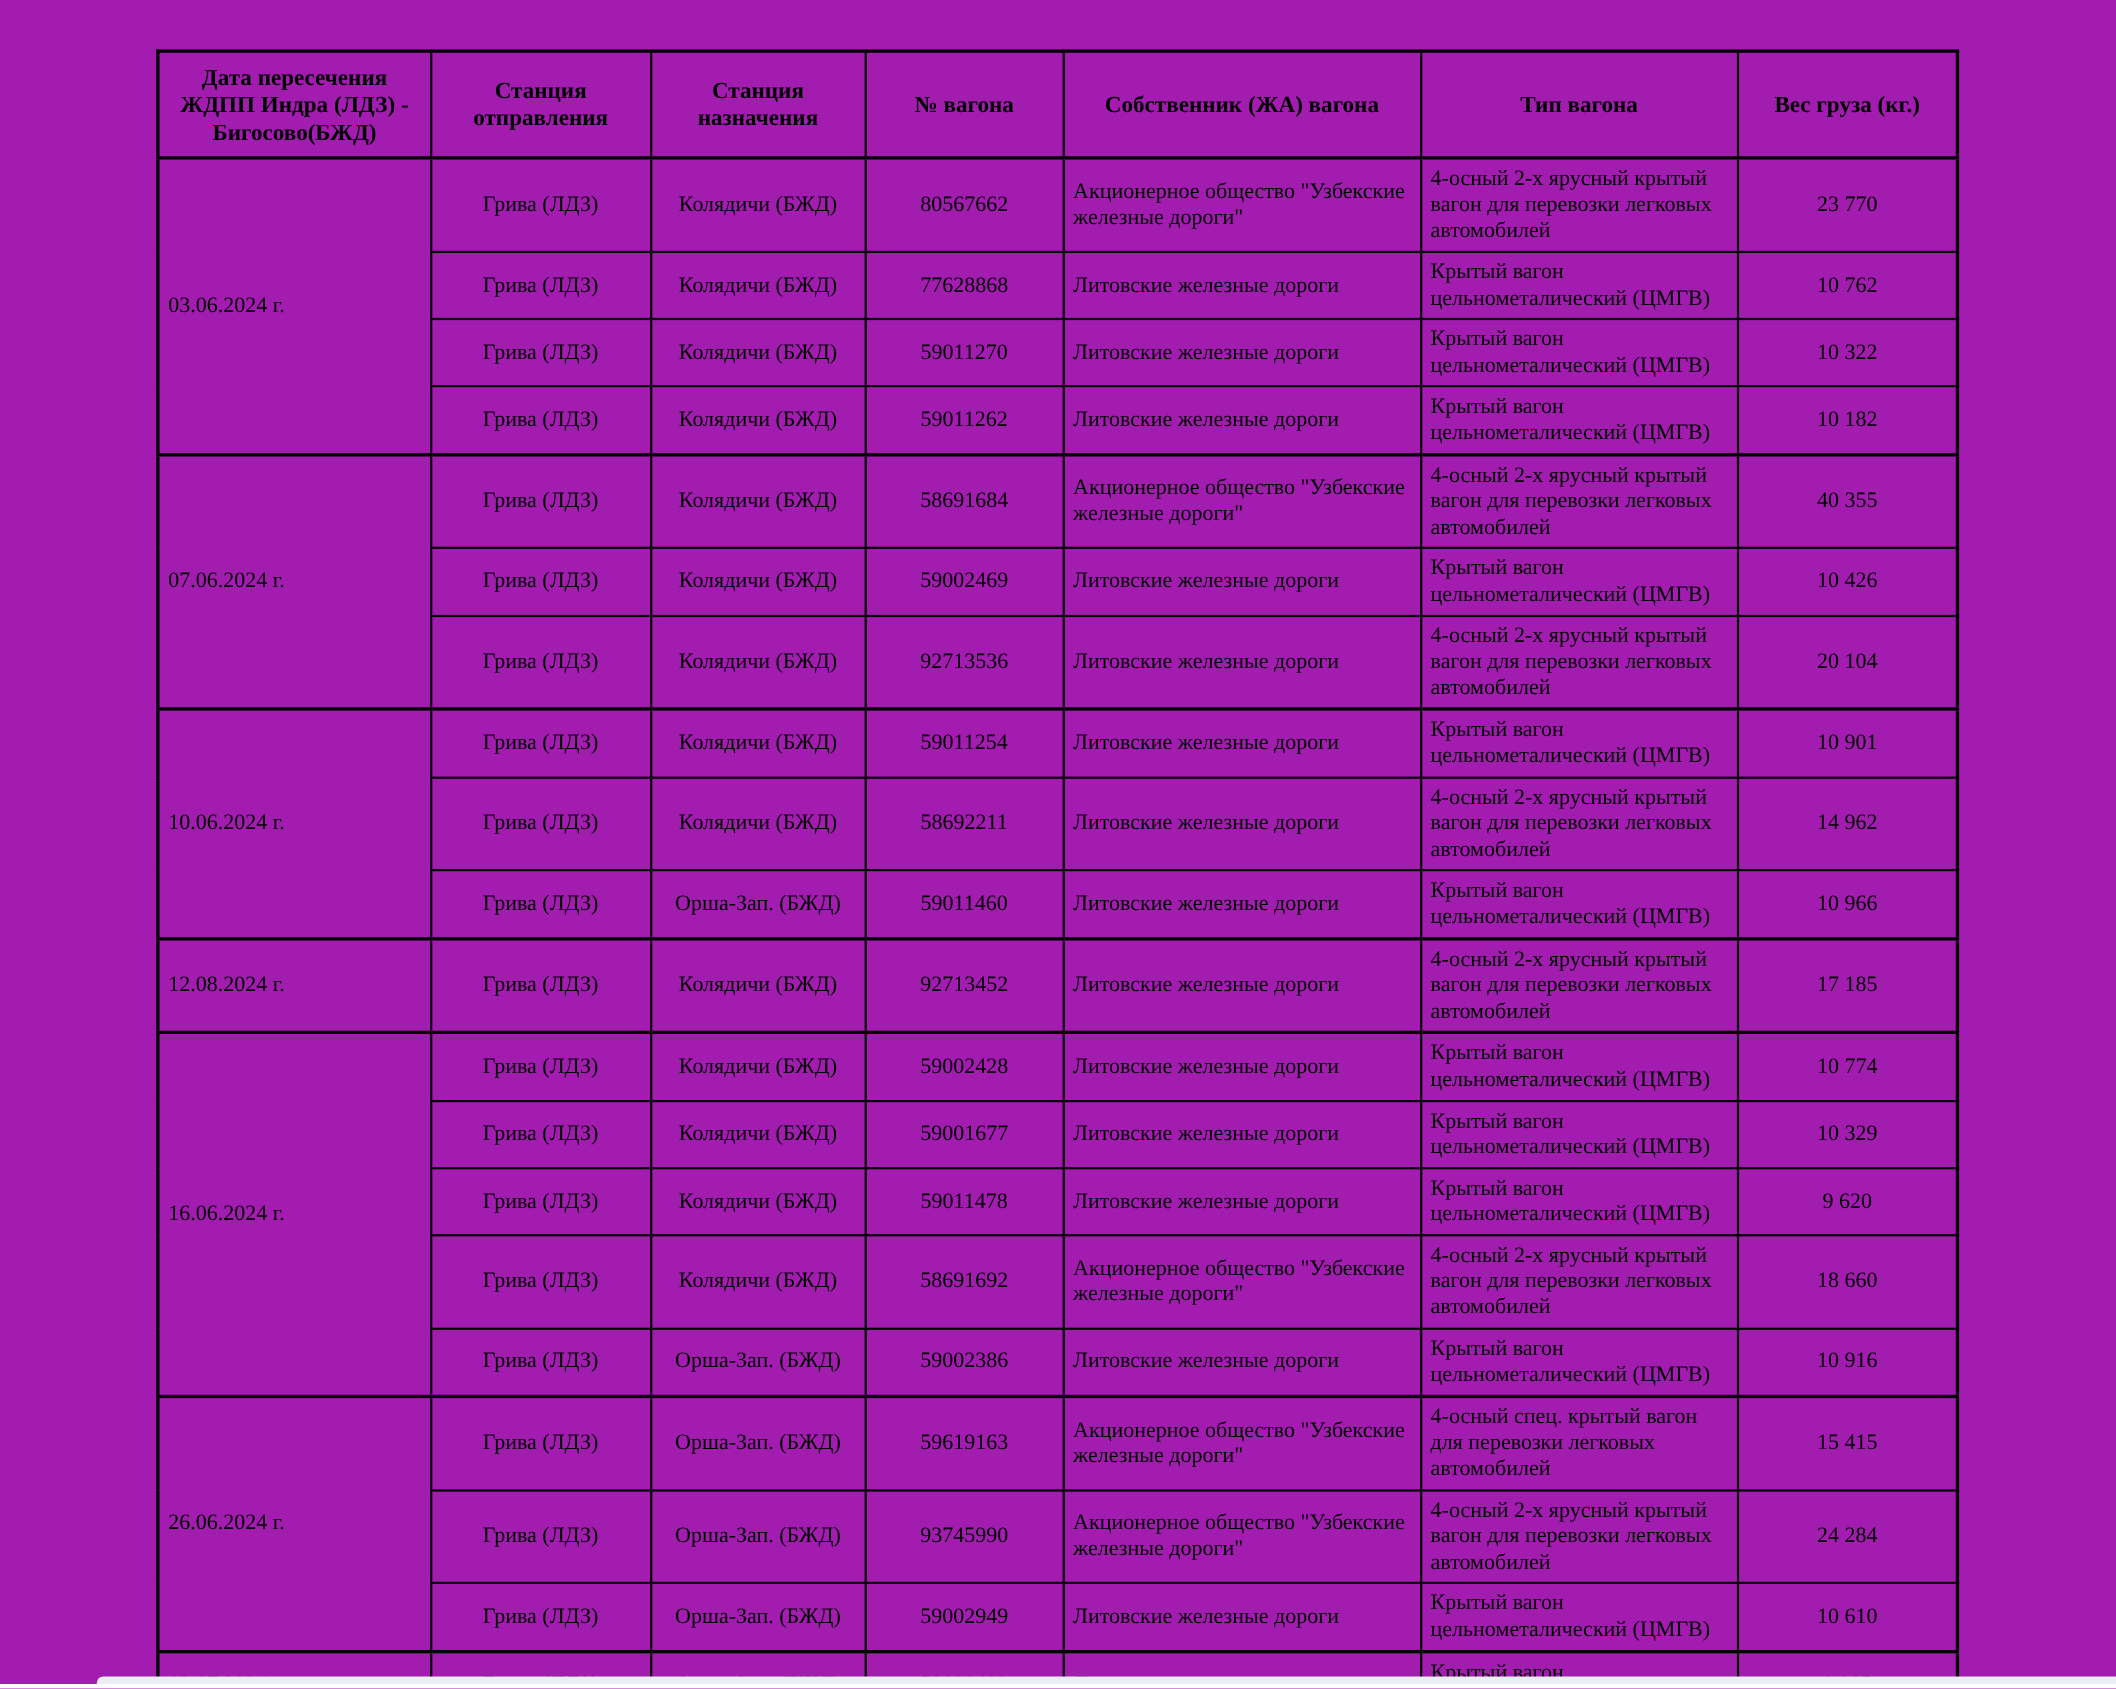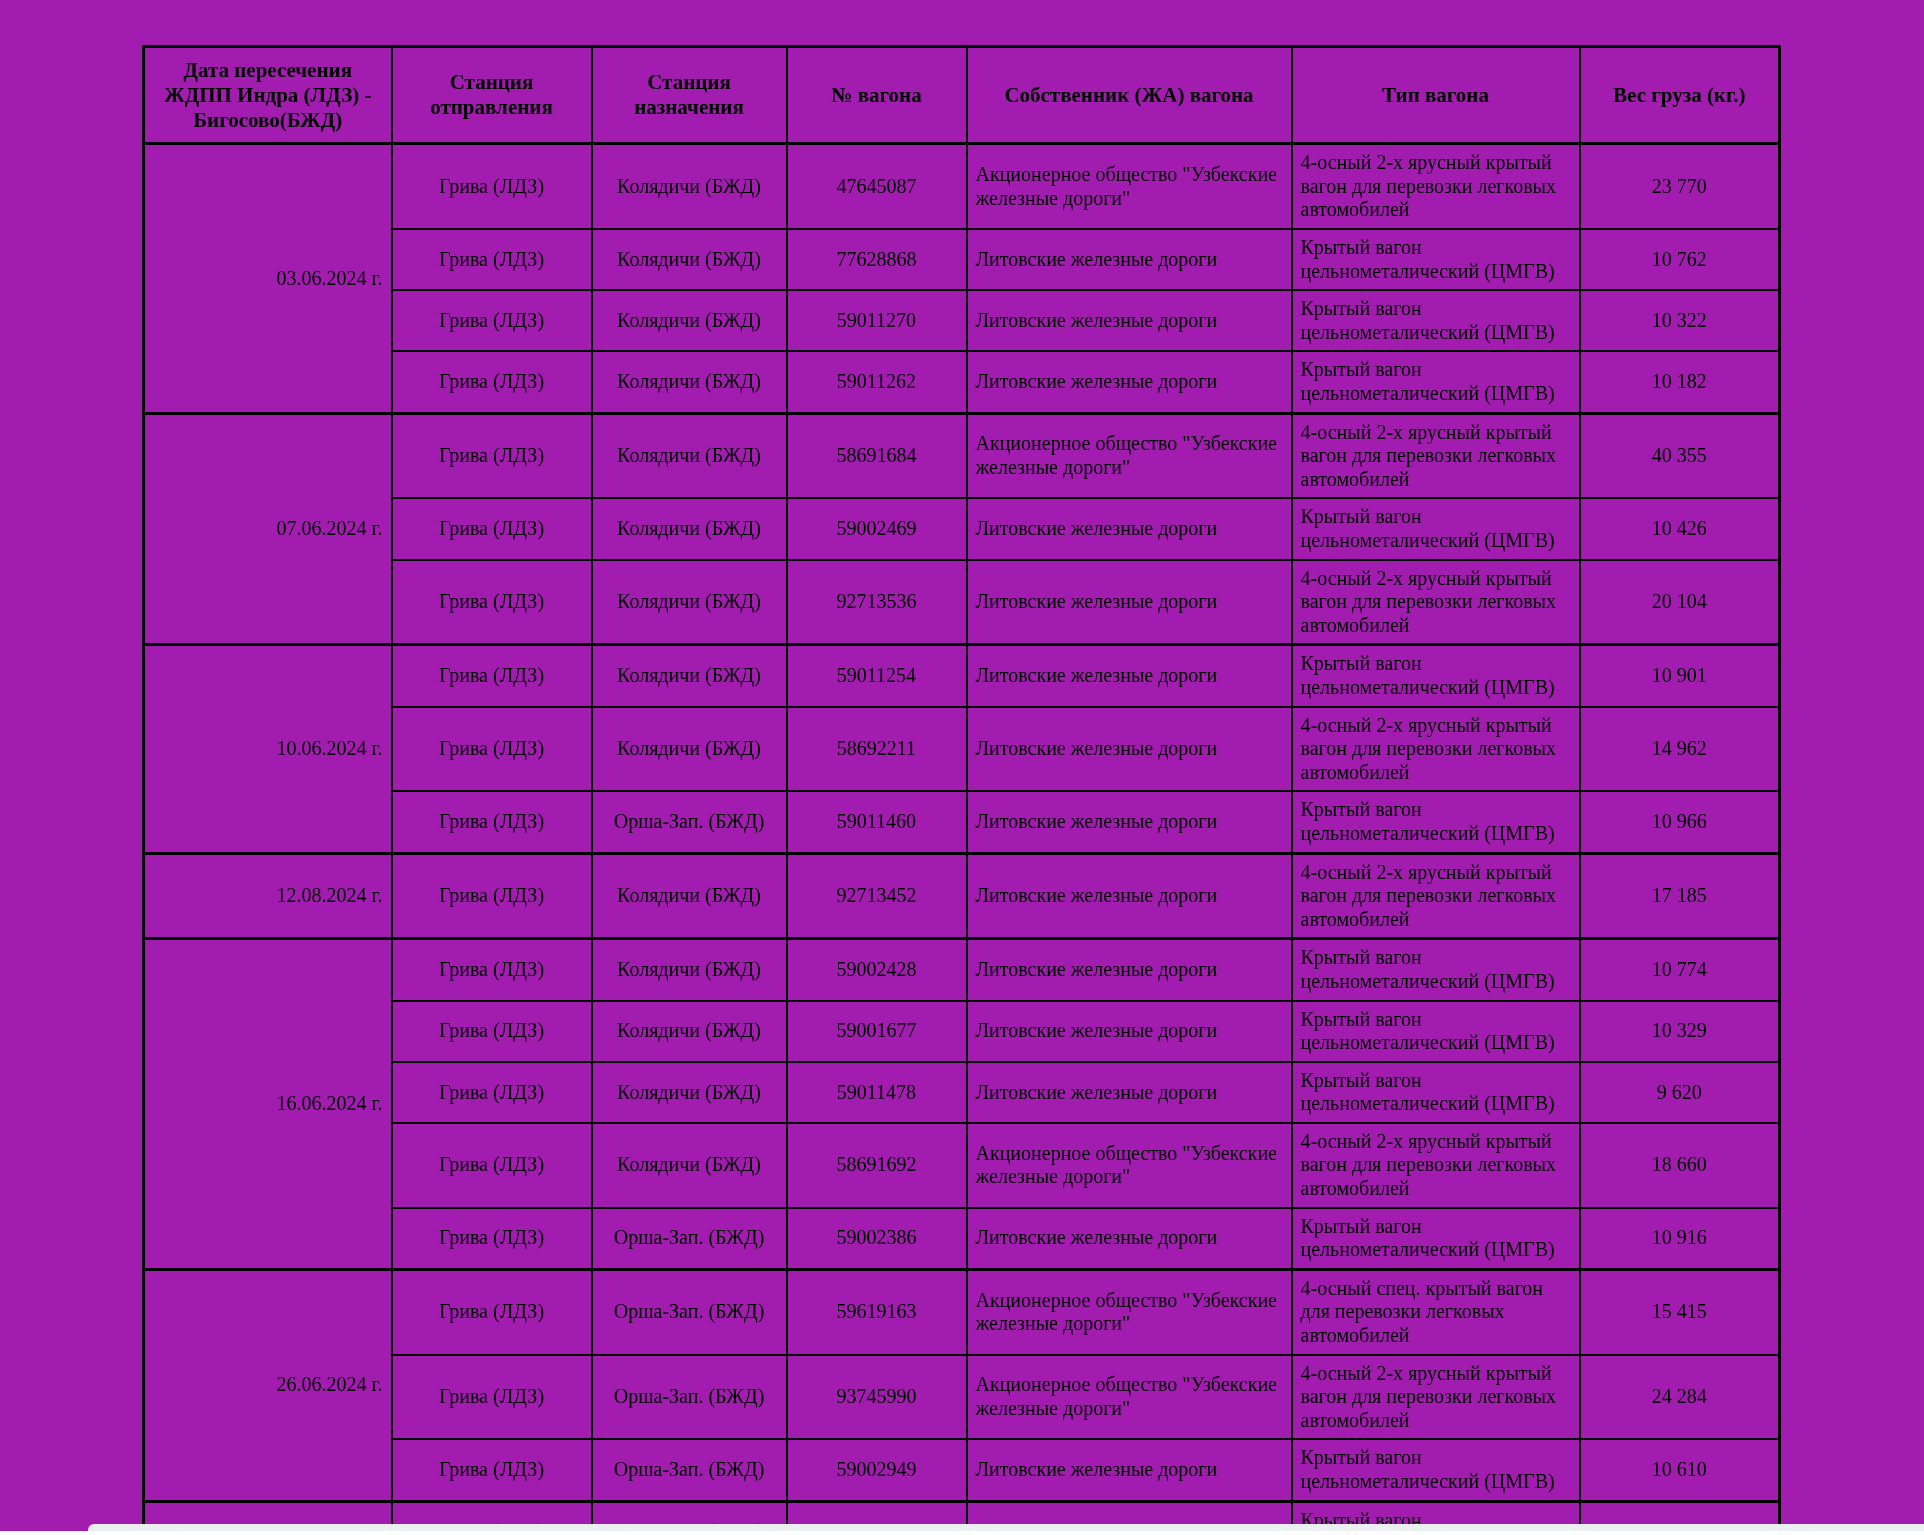--- a/index.html
+++ b/index.html
@@ -39,21 +39,21 @@
     text-align: center;
     border-bottom: 2px solid #000000;
     padding: 10px 8px;
   }
   table.wagons tr.group-start td {
     border-top: 3px solid #000000;
   }
   td.c { text-align: center; }
   td.l { text-align: left; }
   td.date-cell {
-    text-align: right;
+    text-align: left;
   }
   td.tall-pad { padding-top: 12px; padding-bottom: 12px; }
   .window-bottom-edge {
     position: absolute;
     left: 88px;
     top: 1524px;
     width: 1836px;
     height: 11px;
     background: #eceff1;
     border-top-left-radius: 6px;
@@ -82,21 +82,21 @@
           <th>Собственник (ЖА) вагона</th>
           <th>Тип вагона</th>
           <th>Вес груза (кг.)</th>
         </tr>
     </thead>
     <tbody>
         <tr class="group-start">
           <td rowspan="4" class="date-cell">03.06.2024 г.</td>
           <td class="c tall-pad">Грива (ЛДЗ)</td>
           <td class="c tall-pad">Колядичи (БЖД)</td>
-          <td class="c tall-pad">47645087</td>
+          <td class="c tall-pad">80567662</td>
           <td class="l tall-pad">Акционерное общество "Узбекские железные дороги"</td>
           <td class="l tall-pad">4-осный 2-х ярусный крытый вагон для перевозки легковых автомобилей</td>
           <td class="c tall-pad">23 770</td>
         </tr>
         <tr>
           <td class="c">Грива (ЛДЗ)</td>
           <td class="c">Колядичи (БЖД)</td>
           <td class="c">77628868</td>
           <td class="l">Литовские железные дороги</td>
           <td class="l">Крытый вагон цельнометалический (ЦМГВ)</td>

